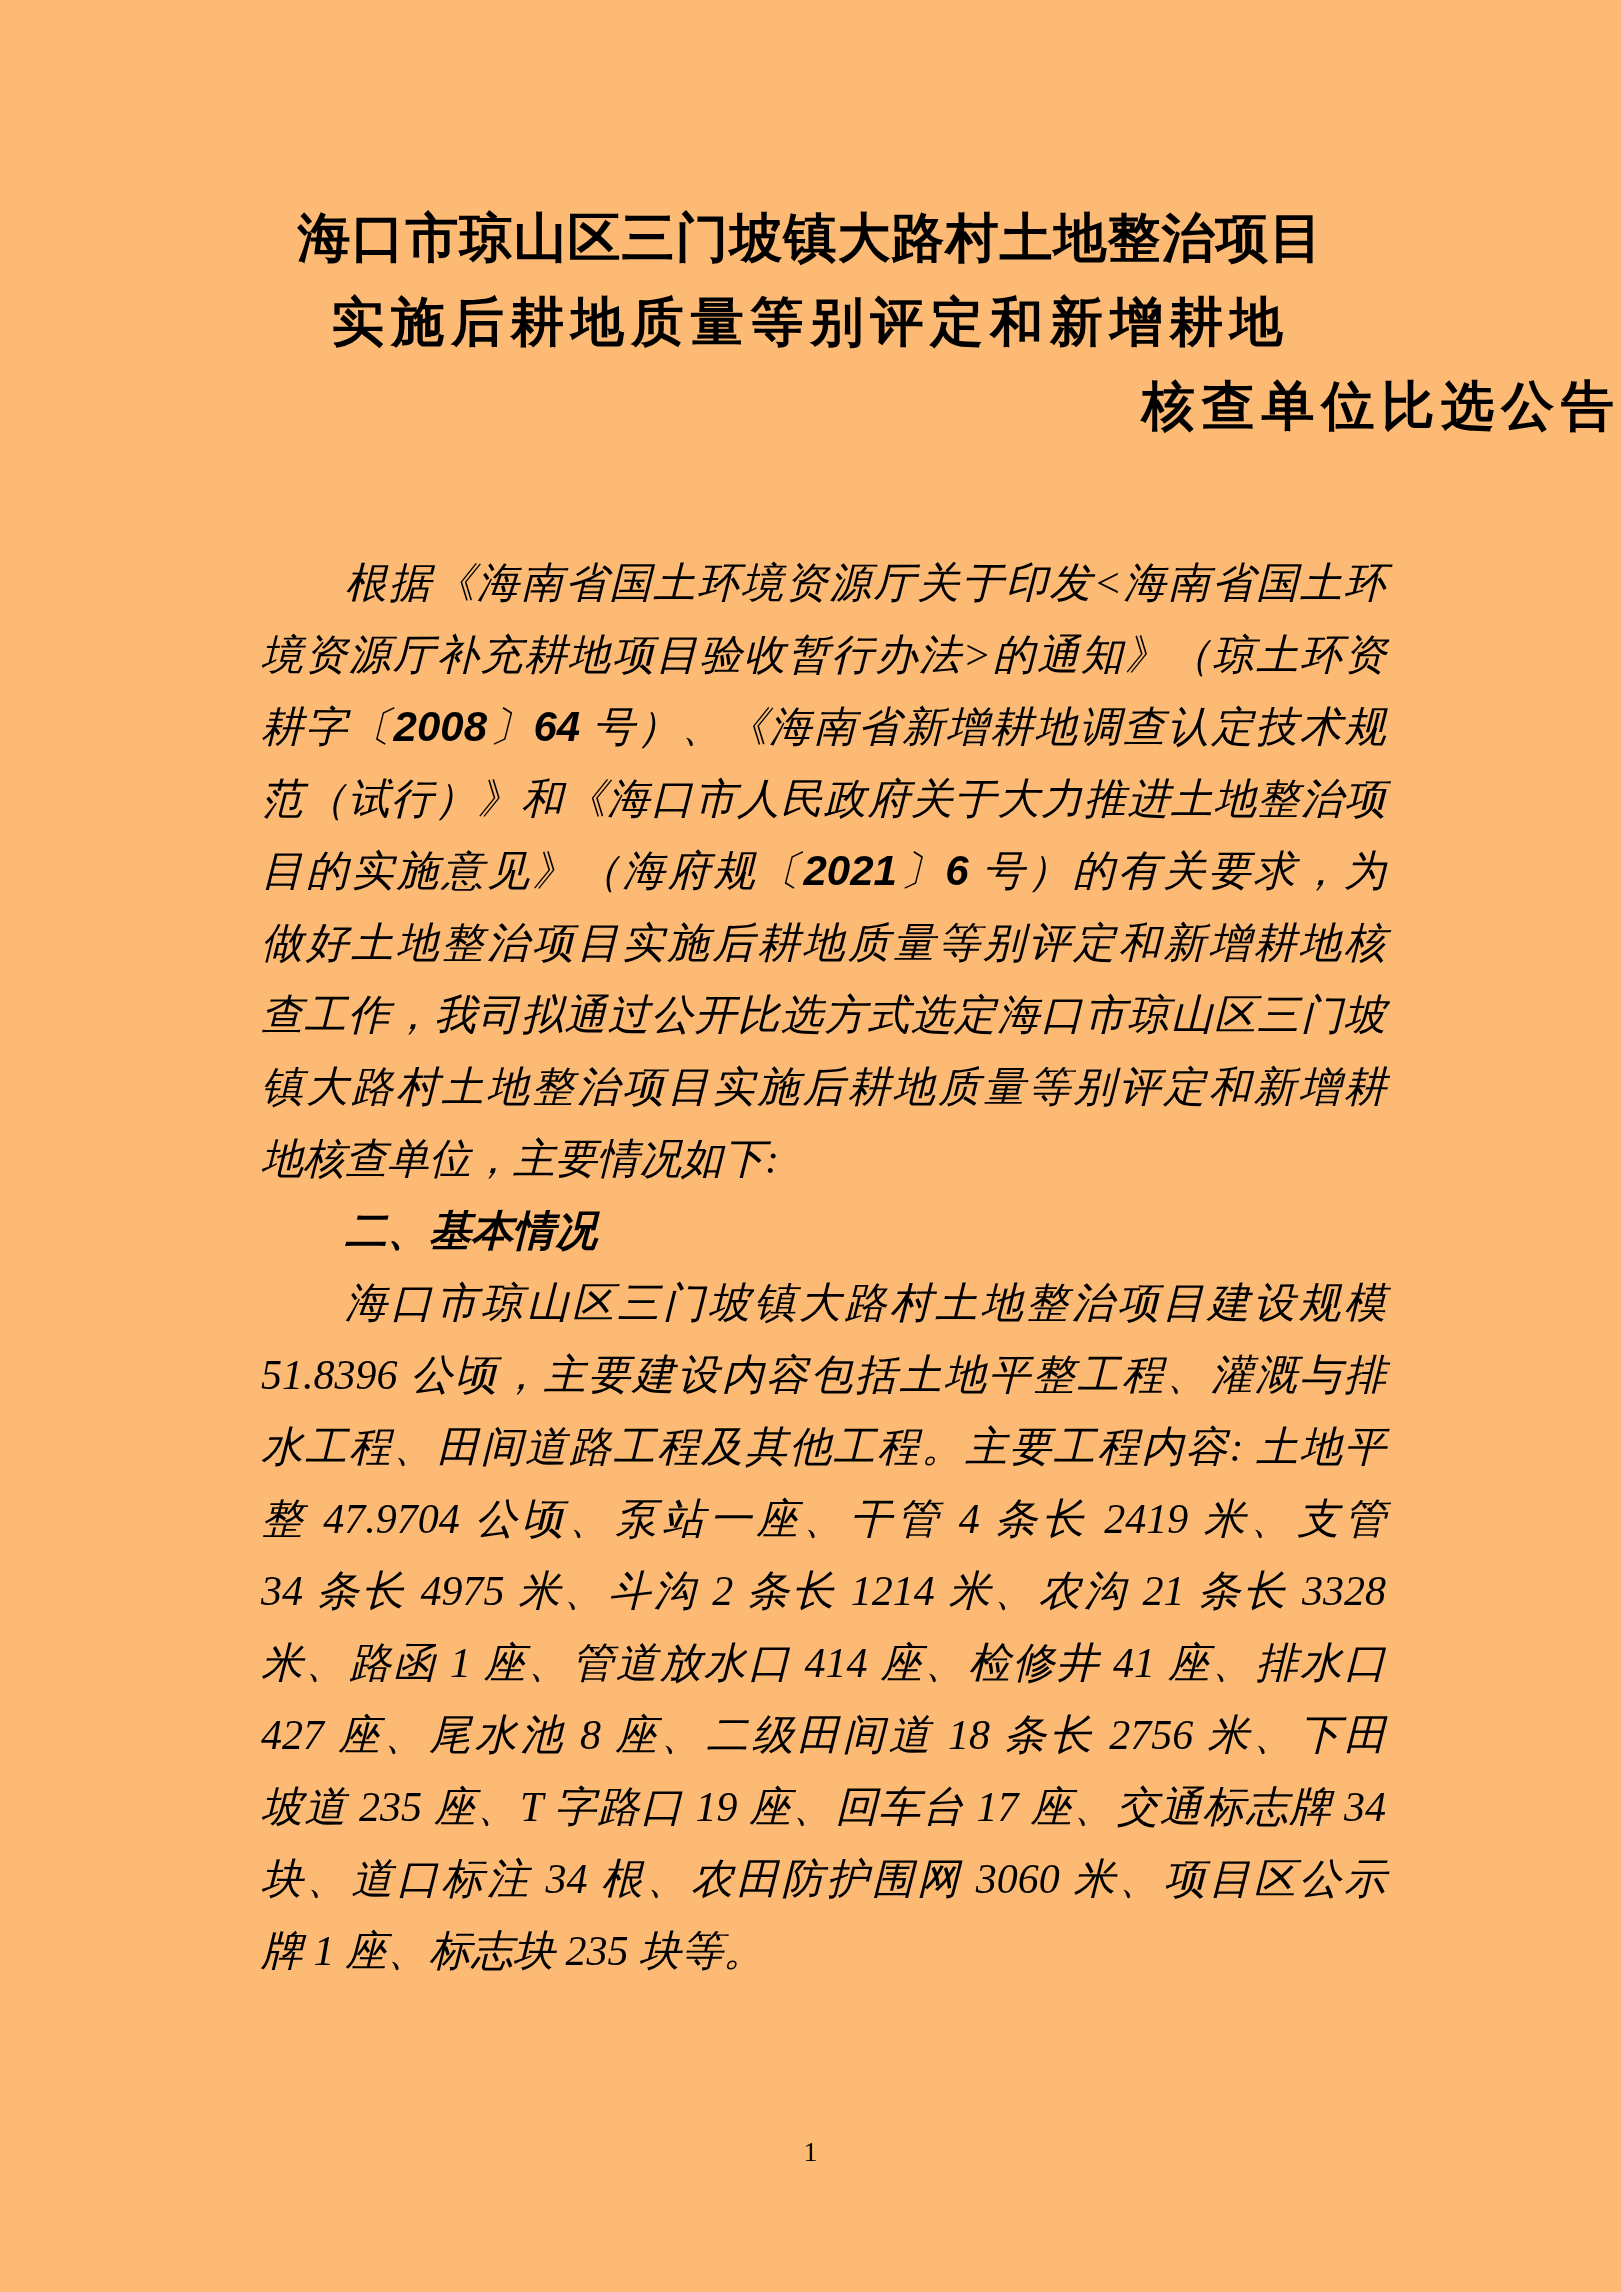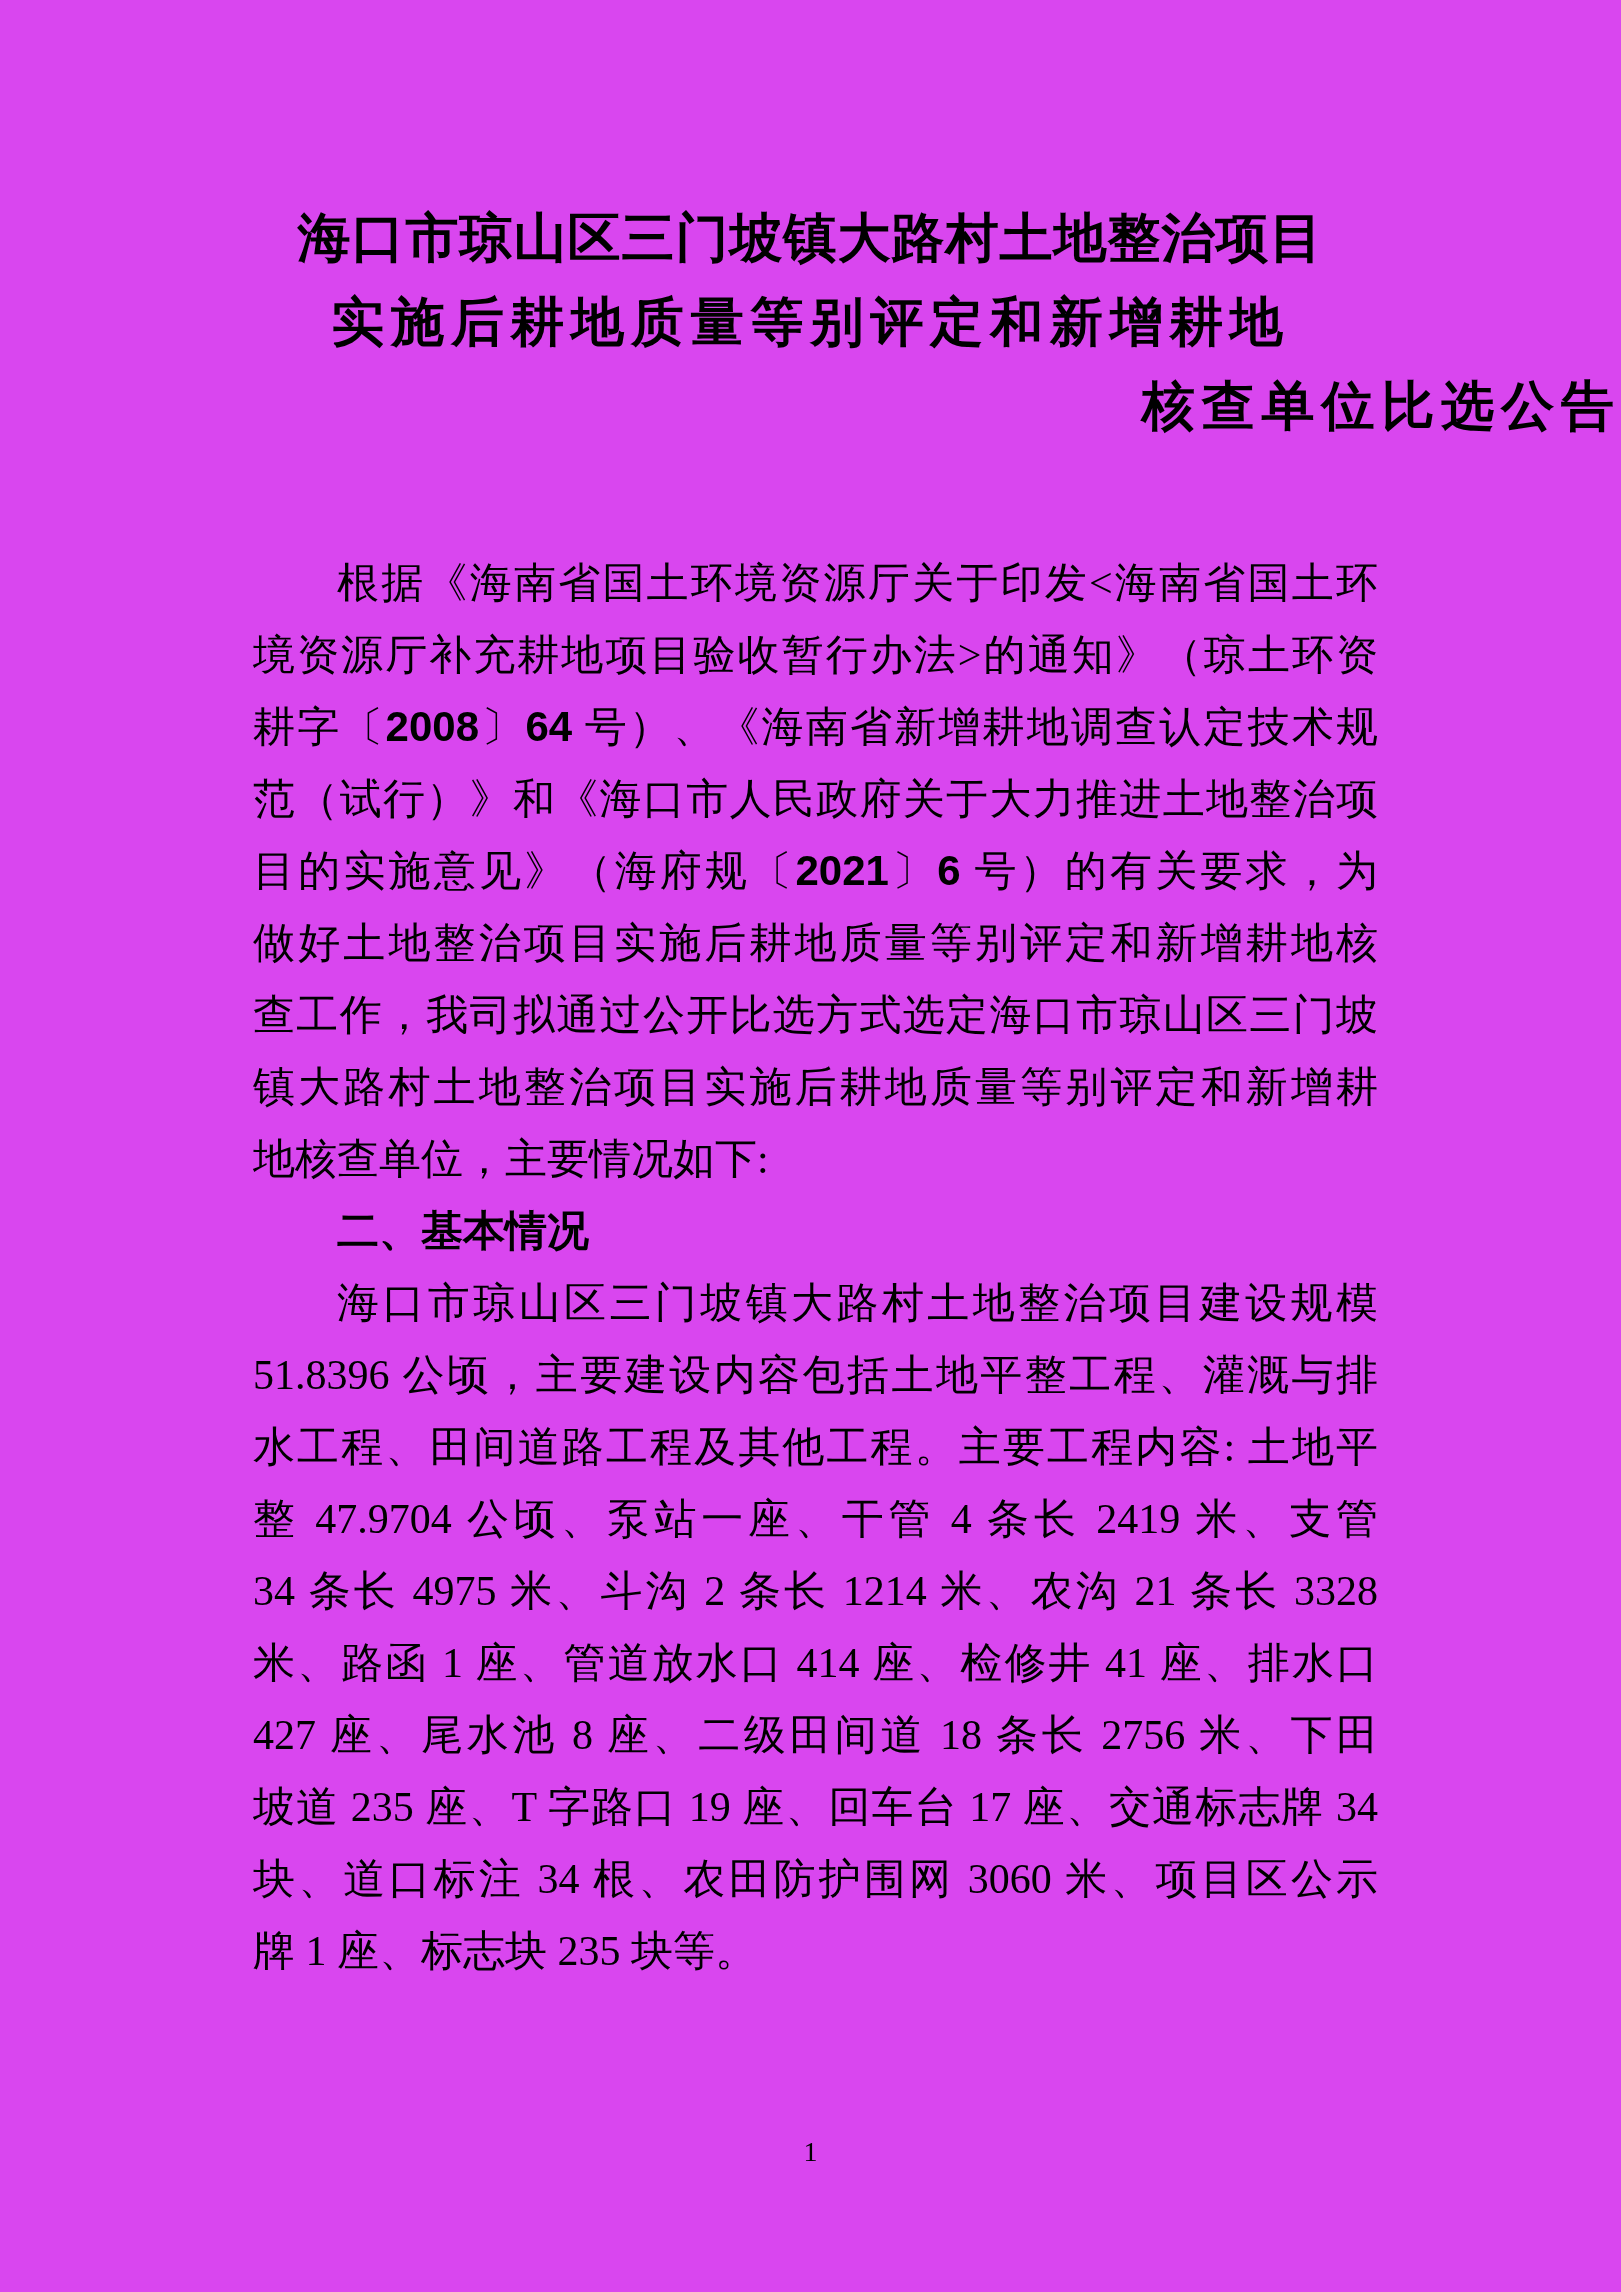--- a/index.html
+++ b/index.html
@@ -5,21 +5,21 @@
   html, body {
     margin: 0;
     padding: 0;
     background: #d8d8d8;
   }
   .page {
     position: relative;
     width: 1621px;
     height: 2293px;
     margin: 0 auto;
-    background: #d946ef;
+    background: #fdba74;
     color: #000000;
     font-family: "Liberation Serif", "DejaVu Serif", serif;
     overflow: hidden;
   }
   .title-block {
     position: absolute;
     left: 0;
     right: 0;
     top: 196px;
     text-align: center;
@@ -29,23 +29,24 @@
     height: 84px;
     line-height: 84px;
     font-size: 53px;
     font-family: "Liberation Serif", "DejaVu Serif", serif;
   }
   .title-line.t1 { letter-spacing: 1px; }
   .title-line.t2 { letter-spacing: 6.9px; }
   .title-line.t3 { letter-spacing: 6.9px; text-align: right; }
   .body-block {
     position: absolute;
-    left: 253px;
+    left: 261px;
     top: 547px;
     width: 1125px;
+    font-style: italic;
   }
   .line {
     height: 72px;
     line-height: 72px;
     font-size: 42px;
     text-align: justify;
     text-align-last: justify;
   }
   .line.short {
     text-align-last: left;

